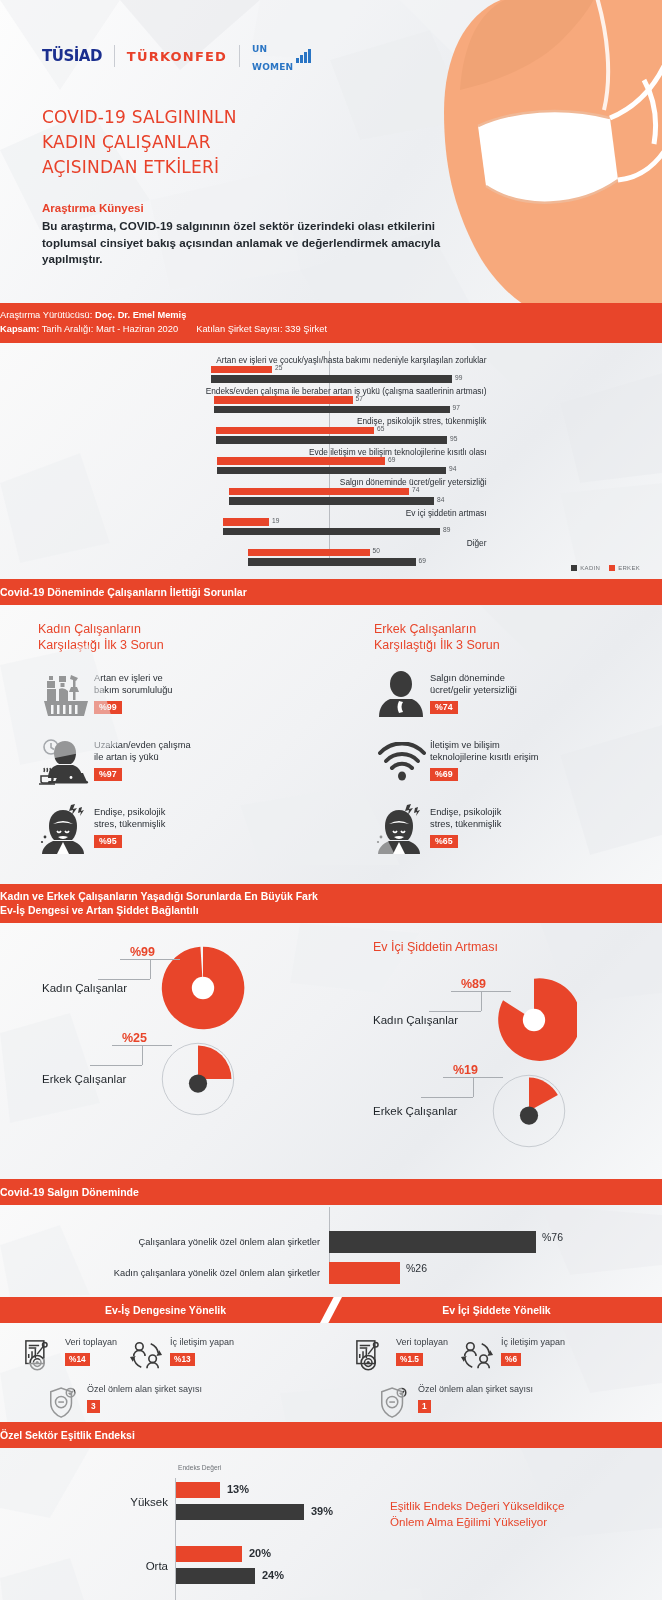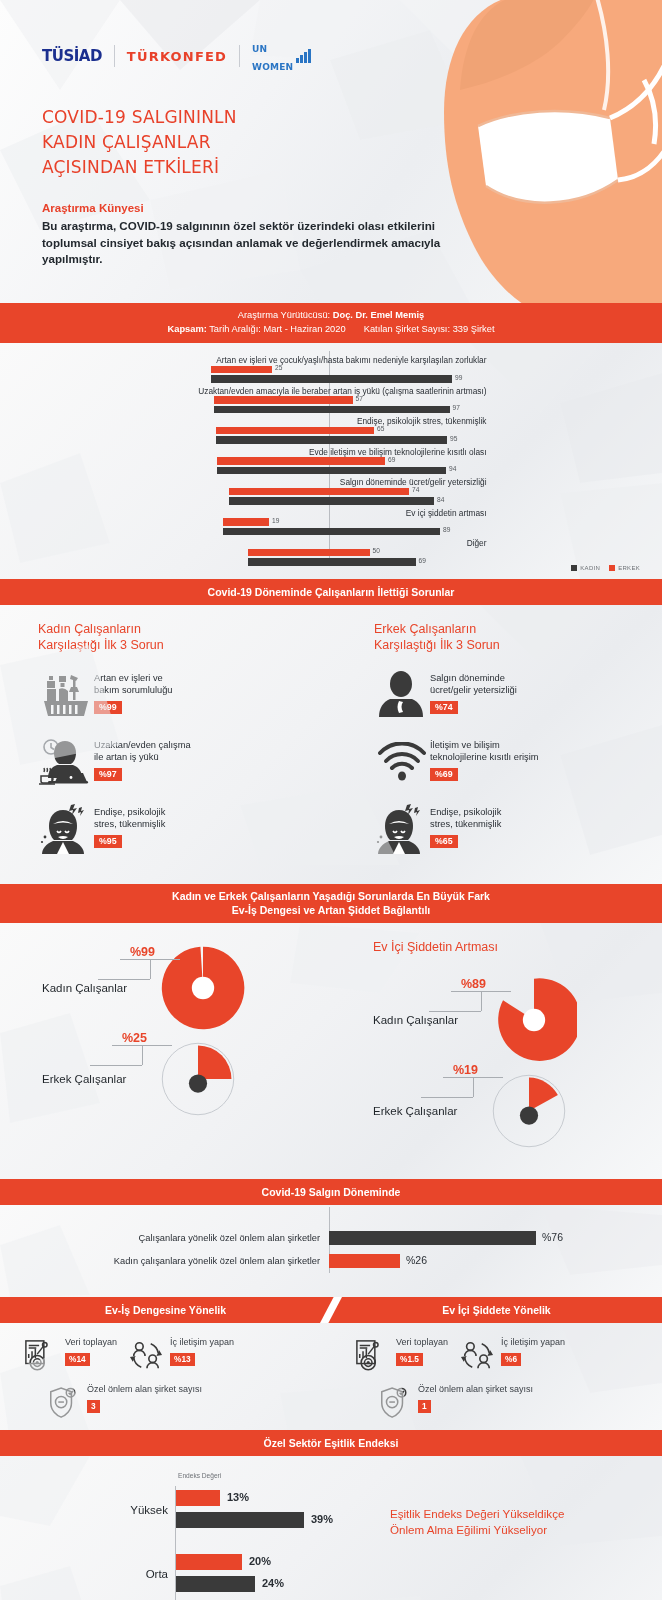--- a/index.html
+++ b/index.html
@@ -80,21 +80,20 @@
     position:absolute;left:42px;top:218px;width:400px;
     color:#22282e;font-size:11.6px;line-height:16.5px;font-weight:bold;
   }
 
   
   .band{
     position:relative;
     width:662px;
     background:#e8452a;
     color:#ffffff;
-    text-align:center;
     box-sizing:border-box;
   }
   .band.meta{
     padding:6px 0 7px 0;
     font-size:9.3px;
     line-height:13.5px;
   }
   .band.meta b{font-weight:bold;}
   .band.title{
     padding:7px 0;
@@ -197,27 +196,27 @@
   .pie-call .ln .h{position:absolute;left:0;top:0;width:60px;height:1px;background:#a9adb2;}
   .pie-call .ln .v{position:absolute;left:30px;top:0;width:1px;height:20px;background:#a9adb2;}
   .pie-call .ln .h2{position:absolute;left:-22px;top:20px;width:52px;height:1px;background:#a9adb2;}
 
   
   .measures{padding:26px 0 28px 0;height:92px;}
   .m-row{display:flex;align-items:center;margin-bottom:9px;position:relative;}
   .m-lab{width:329px;text-align:right;padding-right:9px;font-size:9.3px;color:#2a2f35;box-sizing:border-box;}
   .m-bars{position:relative;flex:1;}
   .m-axis{position:absolute;left:329px;top:2px;width:1px;height:66px;background:#b9bcc1;}
-  .mbar{height:14px;position:relative;text-decoration:underline;}
+  .mbar{height:22px;position:relative;text-decoration:underline;}
   .mbar.d{background:#3a3a3a;}
   .mbar.o{background:#e8452a;}
   .mbar .v{position:absolute;left:calc(100% + 6px);top:0px;font-size:10.5px;color:#2a2f35;white-space:nowrap;}
 
   
-  .prev{padding:14px 0 8px 0;display:flex;}
+  .prev{padding:14px 0 0 0;display:flex;}
   .prev .col{flex:1;box-sizing:border-box;padding-left:22px;}
   .prev-top{display:flex;gap:10px;}
   .p-item{display:flex;align-items:flex-start;gap:5px;}
   .p-ico{width:38px;min-width:38px;height:38px;display:flex;align-items:center;justify-content:center;}
   .p-txt p{margin:0;font-size:9px;color:#3a3f45;line-height:11px;}
   .p-pct{display:inline-block;margin-top:2px;background:#e8452a;color:#fff;font-size:8.3px;font-weight:bold;padding:1px 4px 1.5px 4px;}
   .prev-bot{display:flex;align-items:flex-start;gap:5px;margin-top:9px;padding-left:22px;}
 
   
   .eq{padding:12px 0 8px 0;height:220px;position:relative;}
@@ -328,21 +327,21 @@
           <div class="bar o" style="width:61px">
               <span class="v">25</span>
             </div>
           <div class="bar d" style="width:241px">
               <span class="v">99</span>
             </div>
         </div>
       </div>
 
       <div class="c1-row">
-        <div class="c1-lab">Uzaktan/evden amacıyla ile beraber artan iş yükü (çalışma saatlerinin artması)</div>
+        <div class="c1-lab">Endeks/evden çalışma ile beraber artan iş yükü (çalışma saatlerinin artması)</div>
         <div class="c1-bars">
           <div class="bar o" style="width:139px">
               <span class="v">57</span>
             </div>
           <div class="bar d" style="width:236px">
               <span class="v">97</span>
             </div>
         </div>
       </div>
 

